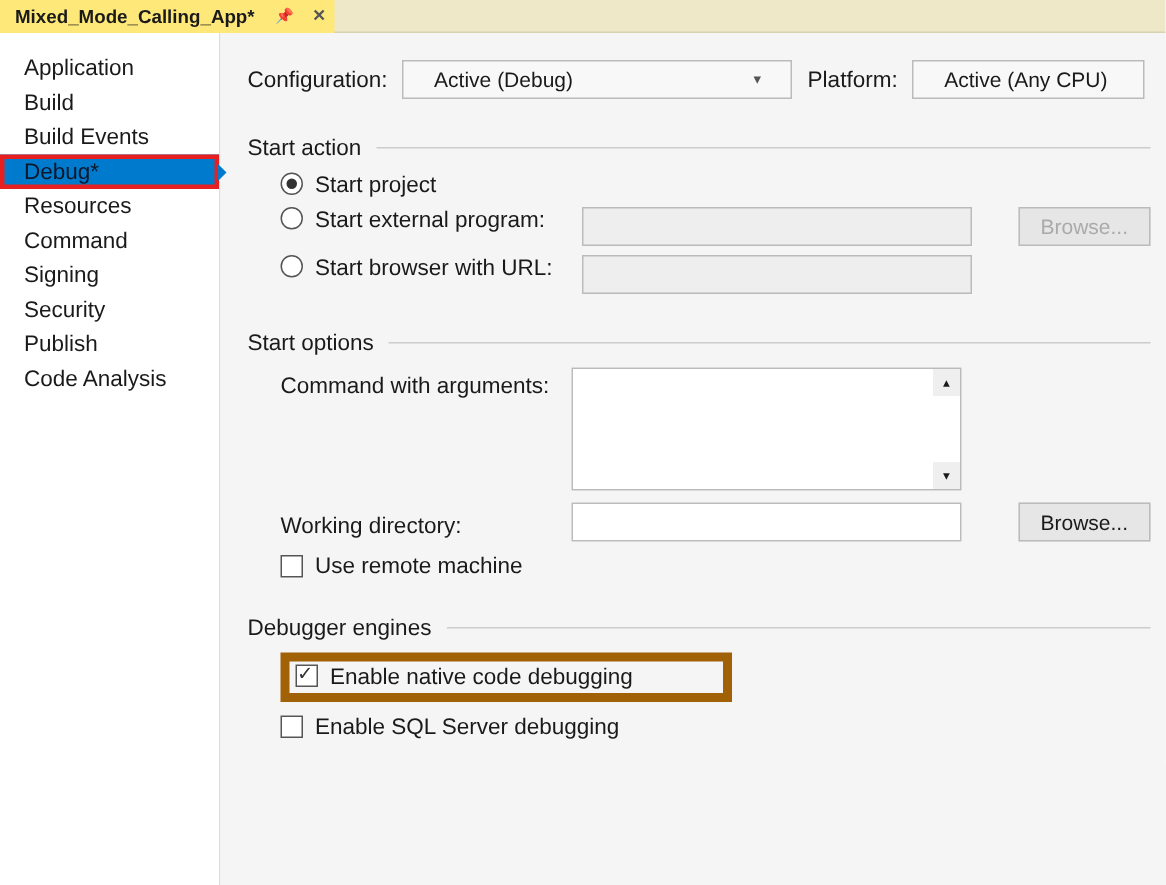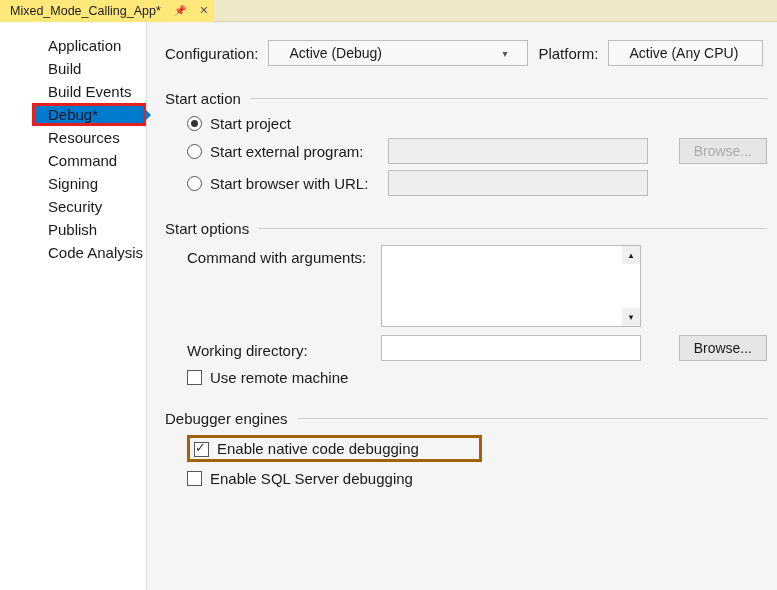--- a/index.html
+++ b/index.html
@@ -1,56 +1,56 @@
 <!DOCTYPE html>
 <html><head>
 <meta charset="utf-8">
 <style>
   * { box-sizing: border-box; font-family: "Segoe UI", Arial, sans-serif; }
   body { margin: 0; background: #f5f5f5; font-size: 14px; color: #1a1a1a; }
   .window { width: 777px; height: 590px; background: #fff; }
   .tabbar { background: #eee8c9; height: 22px; display: flex; align-items: center; border-bottom: 1px solid #d8d2b0; }
-  .tab { height: 22px; background: #ffe87a; display: flex; align-items: center; padding: 0 6px 0 10px; font-size: 12.5px; gap: 8px; }
+  .tab { height: 22px; background: #ffe87a; display: flex; align-items: center; padding: 0 6px 0 10px; font-size: 12.5px; gap: 8px; font-weight: bold; }
   .tab .pin { font-size: 10px; margin-left: 6px; color: #555; }
   .tab .close { font-size: 11px; margin-left: 4px; color: #555; cursor: pointer; }
   .body { display: flex; height: calc(100% - 22px); }
   .sidebar { width: 147px; border-right: 1px solid #ddd; padding: 12px 0; }
-  .sidebar-item { padding: 3px 0 3px 16px; font-size: 15px; cursor: pointer; position: relative; margin-left: 32px; }
+  .sidebar-item { padding: 3px 0 3px 16px; font-size: 15px; cursor: pointer; position: relative; }
   .sidebar-item.selected { background: #007acc; color: #0f172a; }
   .sidebar-item.selected::after { content: ""; position:absolute; right:-5px; top:50%; transform:translateY(-50%); border-left:6px solid #007acc; border-top:6px solid transparent; border-bottom:6px solid transparent; }
   .sidebar-item.highlight { outline: 3px solid #e62020; outline-offset: -3px; }
   .content { flex:1; padding: 18px 10px 10px 18px; overflow:auto; background:#f5f5f5; }
   .row { display:flex; align-items:center; gap:10px; margin-bottom: 18px; }
   .row label.cfg { font-size:15px; }
   .select { height:26px; border:1px solid #bbb; background:#f8f8f8; padding:2px 20px; font-size:14px; display:flex; align-items:center; justify-content:space-between;}
   .select.config { width: 260px; }
   .select.platform { width: 155px; }
   .chev { font-size:10px; color:#555; }
   .section { margin: 24px 0 8px 0; display:flex; align-items:center; gap:10px; }
   .section-title { font-size:15px; white-space:nowrap; }
   .section-line { flex:1; border-top:1px solid #ccc; }
-  .opt-row { display:flex; align-items:center; gap:8px; margin: 6px 0 6px 22px; }
+  .opt-row { display:flex; gap:8px; margin: 6px 0 6px 22px; }
   .radio, .checkbox { width:15px; height:15px; border:1px solid #555; border-radius:50%; position:relative; background:#fff; flex-shrink:0;}
   .radio.selected::after { content:""; position:absolute; inset:3px; border-radius:50%; background:#333; }
   .checkbox { border-radius:0; }
   .checkbox.checked::after { content:"✓"; position:absolute; top:-3px; left:0px; font-size:13px; color:#333; }
   .opt-label { font-size:15px; }
   .txt { height:26px; border:1px solid #bbb; background:#eee; }
   .txt.enabled { background:#fff; }
   .btn { height:26px; border:1px solid #bbb; background:#e6e6e6; padding:0 14px; font-size:14px; display:flex; align-items:center;}
   .btn.disabled { color:#aaa; }
   .txt.path { width:260px; }
   .txt.cmdline { width:260px; height:82px; border:1px solid #bbb; background:#fff; position:relative;}
   .txt.workdir { width:260px; }
   .scroll-up, .scroll-dn { position:absolute; right:0; width:18px; height:18px; background:#efefef; font-size:9px; display:flex; align-items:center; justify-content:center;}
   .scroll-up { top:0; } .scroll-dn { bottom:0; }
   .grid-row { display:flex; align-items:flex-start; gap:14px; margin:8px 0 8px 22px;}
   .grid-row .lbl { width:180px; font-size:15px; padding-top:4px;}
   .cb-row { display:flex; align-items:center; gap:8px; margin:8px 0 8px 22px;}
-  .hl-box { border:3px solid #a16207; padding:2px 60px 2px 4px; display:inline-flex; align-items:flex-end; gap:8px;}
+  .hl-box { border:6px solid #a16207; padding:2px 60px 2px 4px; display:inline-flex; align-items:flex-start; gap:8px;}
 </style>
 </head>
 <body>
 
 <div class="window">
   <div class="tabbar">
     <div class="tab">
       <span>Mixed_Mode_Calling_App*</span>
       <span class="pin">📌</span>
       <span class="close">✕</span>

